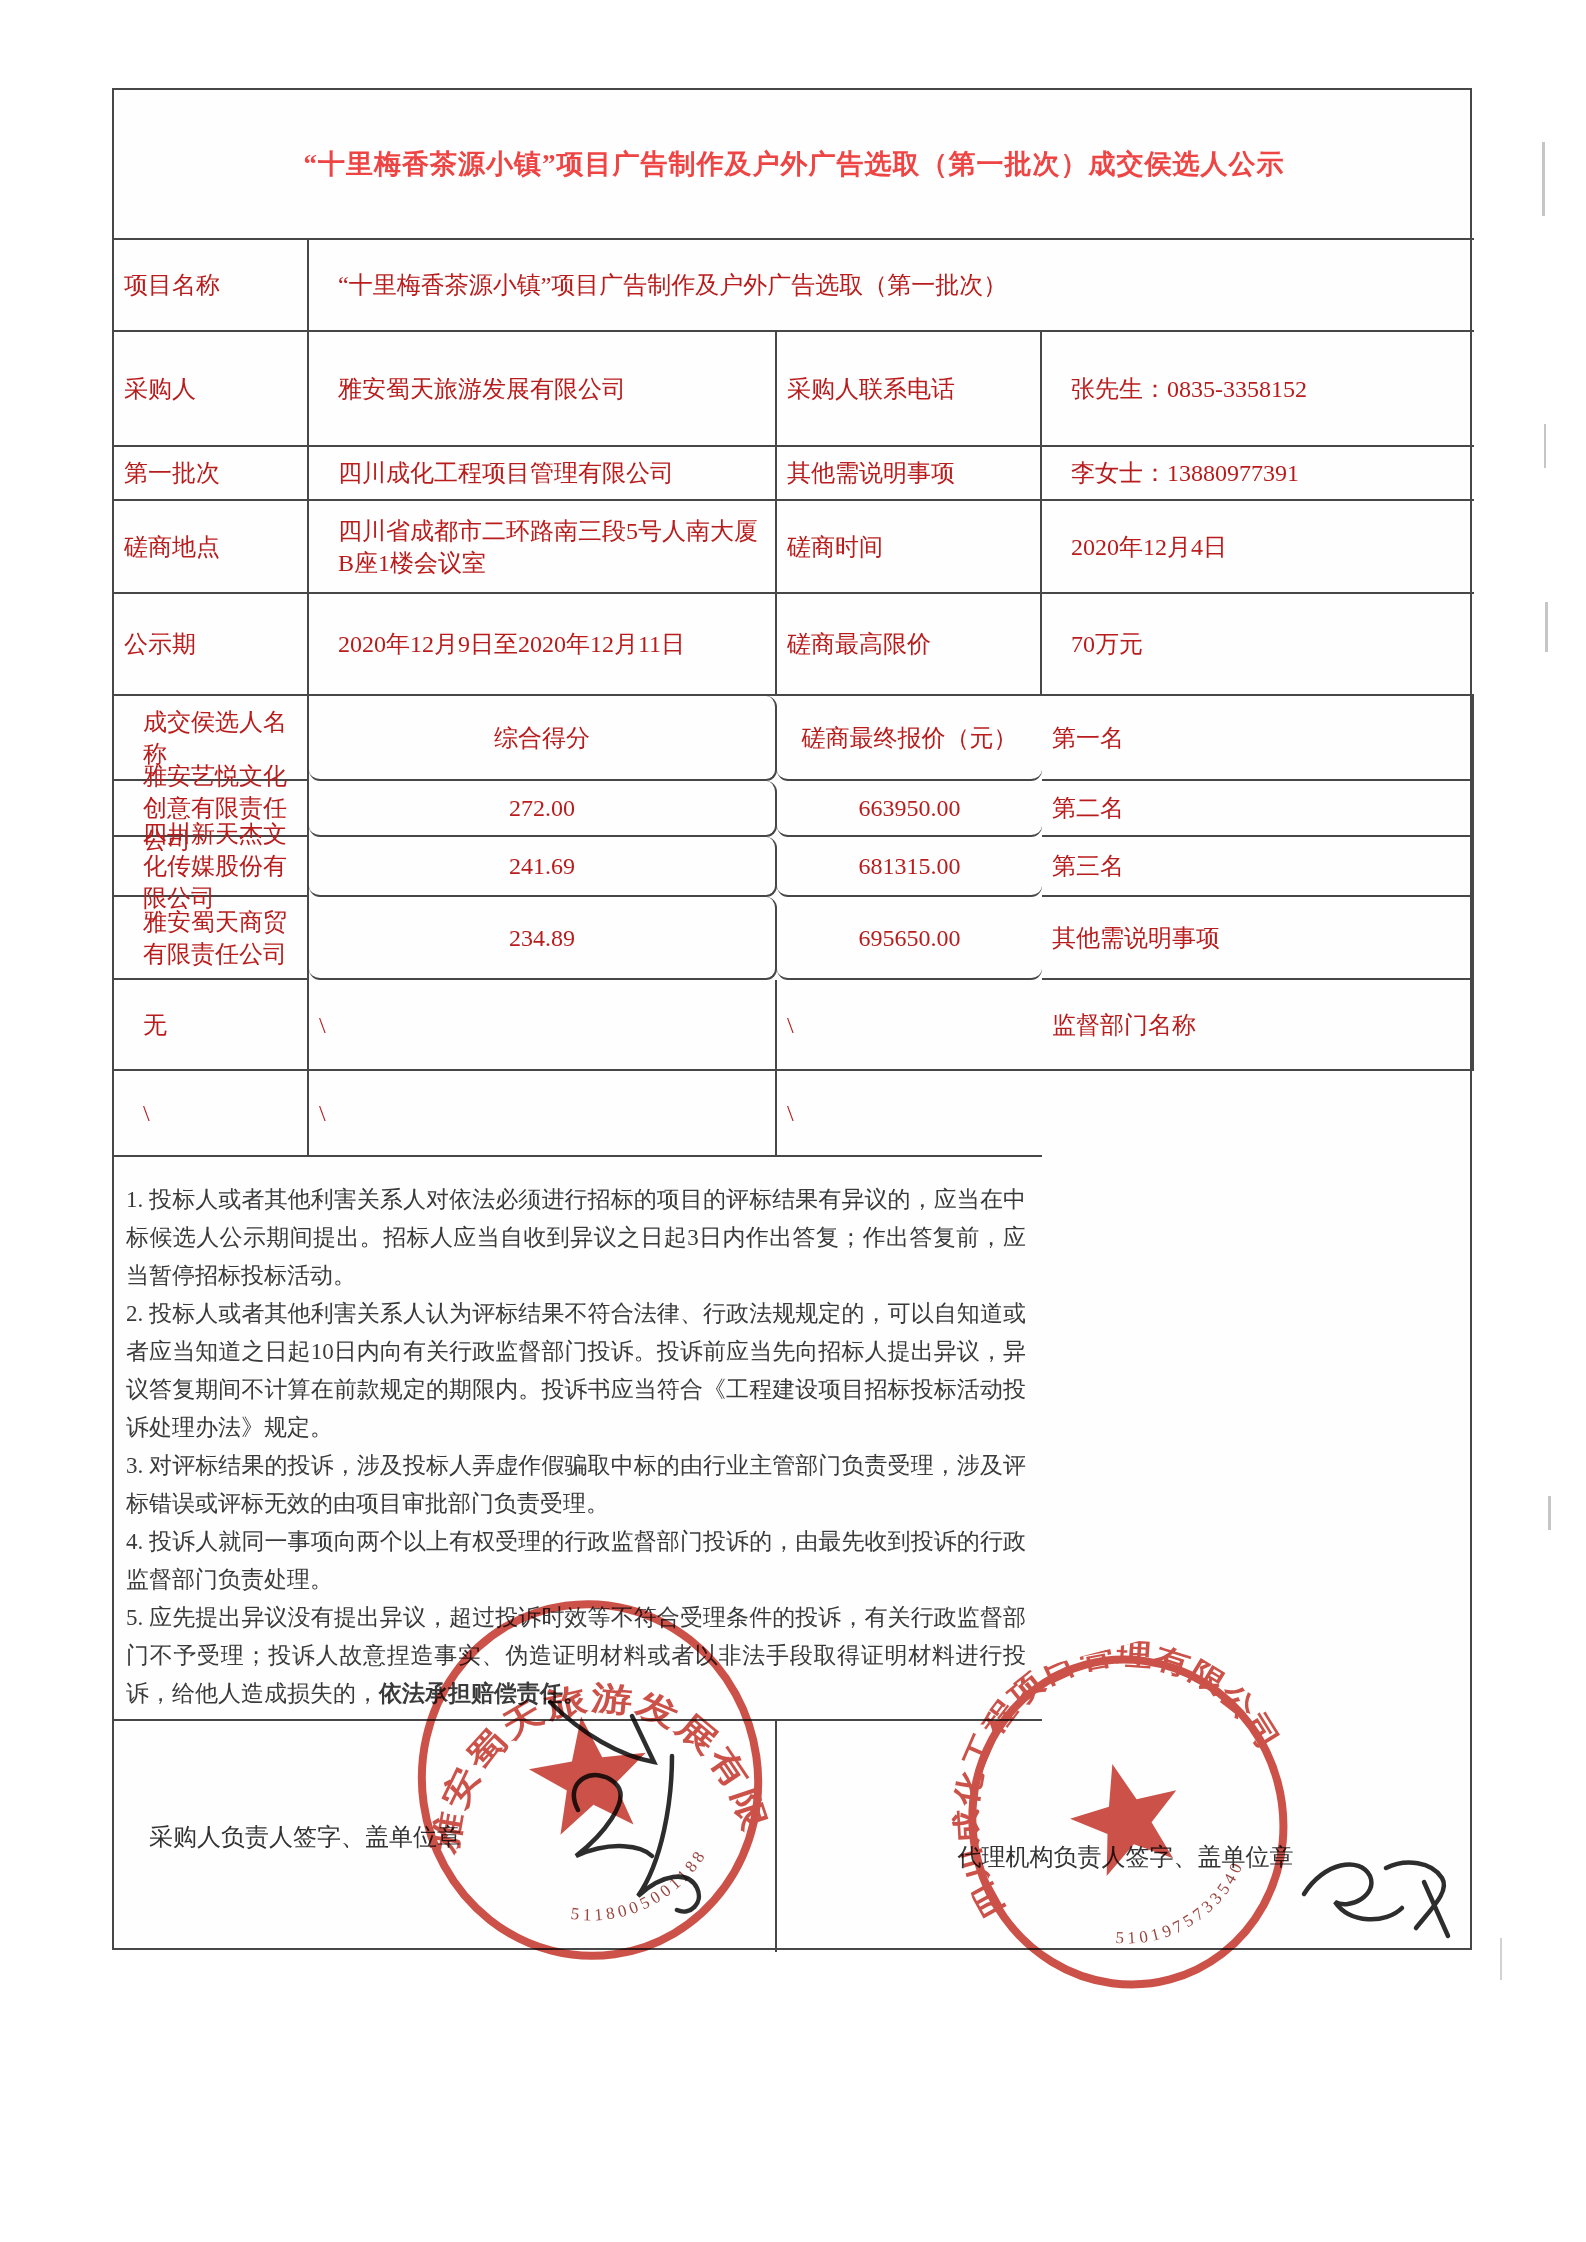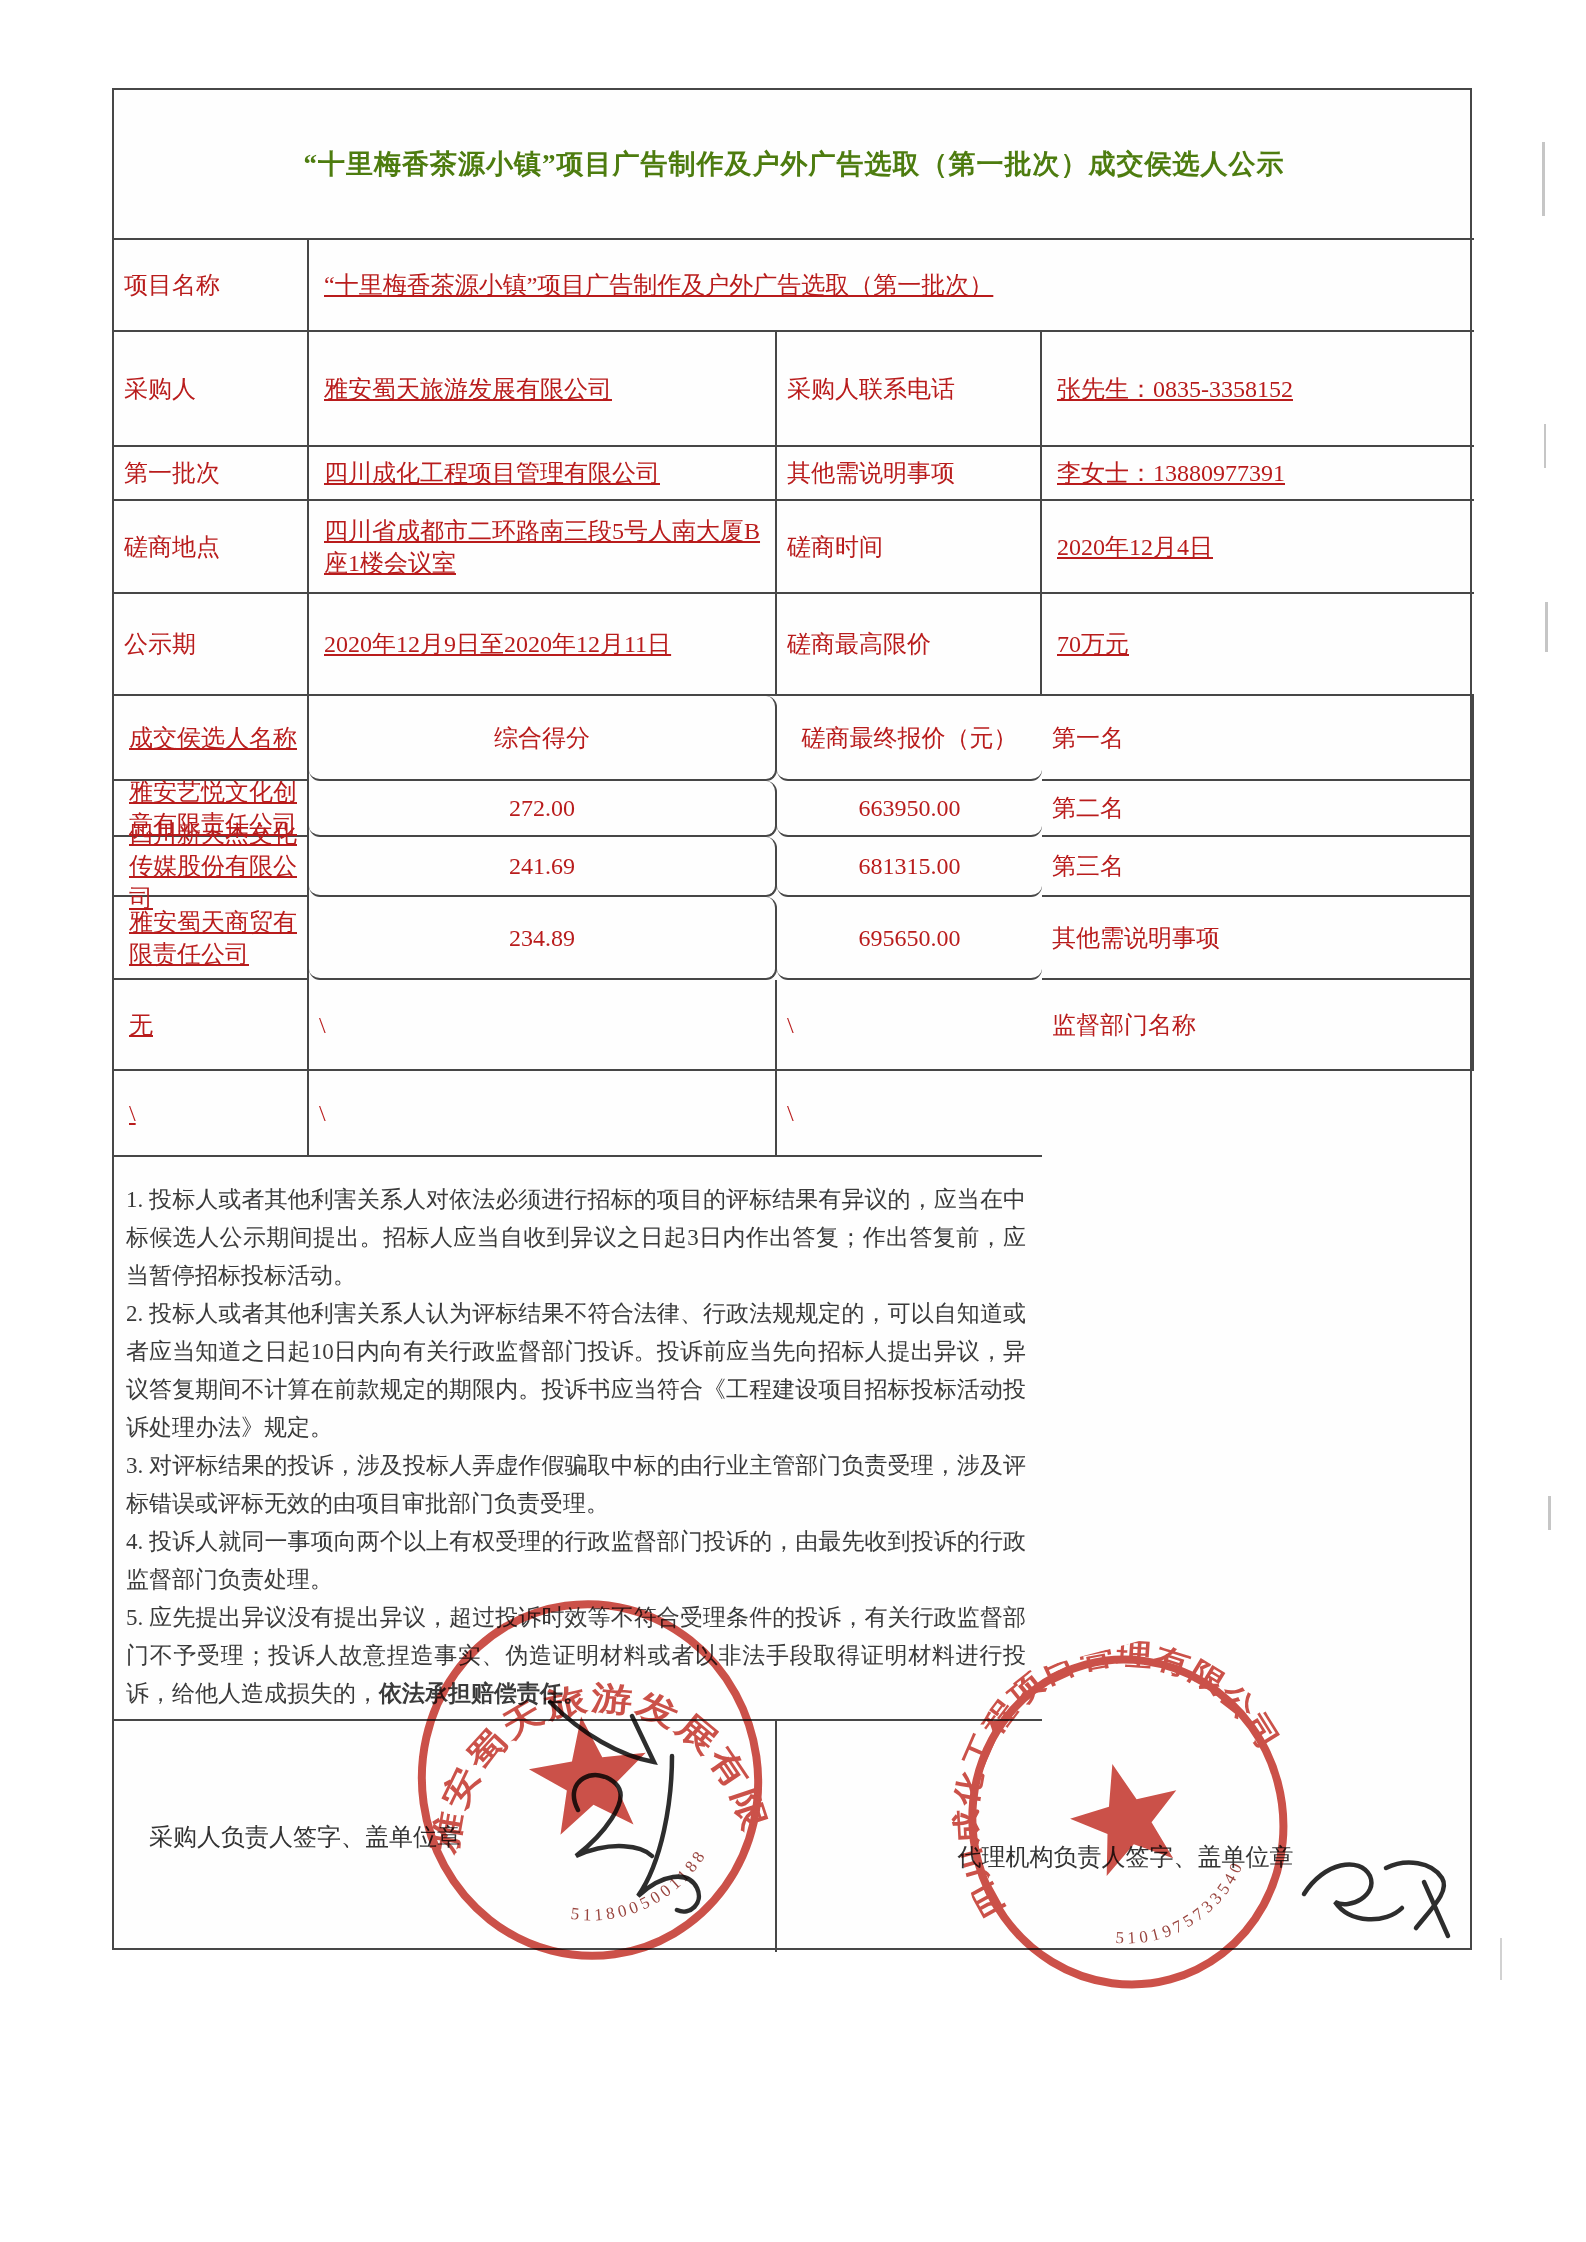--- a/index.html
+++ b/index.html
@@ -14,22 +14,22 @@
   .c{box-sizing:border-box;border-right:2px solid #474747;border-bottom:2px solid #474747;
      padding:4px 10px;display:flex;align-items:center;font-size:24px;line-height:32px;
      color:#b91c1c;min-width:0;}
   .nr{border-right:none;}
   .nb{border-bottom:none;}
   .s2{grid-column:span 2;}
   .s3{grid-column:span 3;}
   .s4{grid-column:span 4;}
   .ctr{justify-content:center;text-align:center;border-radius:11px;}
   .title-cell{font-weight:bold;font-size:27px;letter-spacing:1px;justify-content:center;
-              text-align:center;padding:0 36px;color:#4d7c0f;}
-  .val{padding-left:15px;text-decoration:underline;}
+              text-align:center;padding:0 36px;color:#ef4444;}
+  .val{padding-left:29px;}
   .notice-cell{display:block;padding:24px 16px 0 12px;font-size:23px;line-height:38px;
                text-align:justify;color:#3a3a3a;}
   .notice-item{text-align:justify;}
   .sig-cell{font-size:24px;color:#333;}
   .sig-left{padding-left:8px;margin-left:27px;}
   .sig-right{justify-content:center;margin-top:41px;}
   .stamp{position:absolute;mix-blend-mode:multiply;opacity:0.88;}
   .sig-svg{position:absolute;mix-blend-mode:multiply;}
   .scan-mark{position:absolute;background:#c6c6c6;}
   .stamp-co-text{font-size:33px;font-weight:bold;letter-spacing:2px;}

